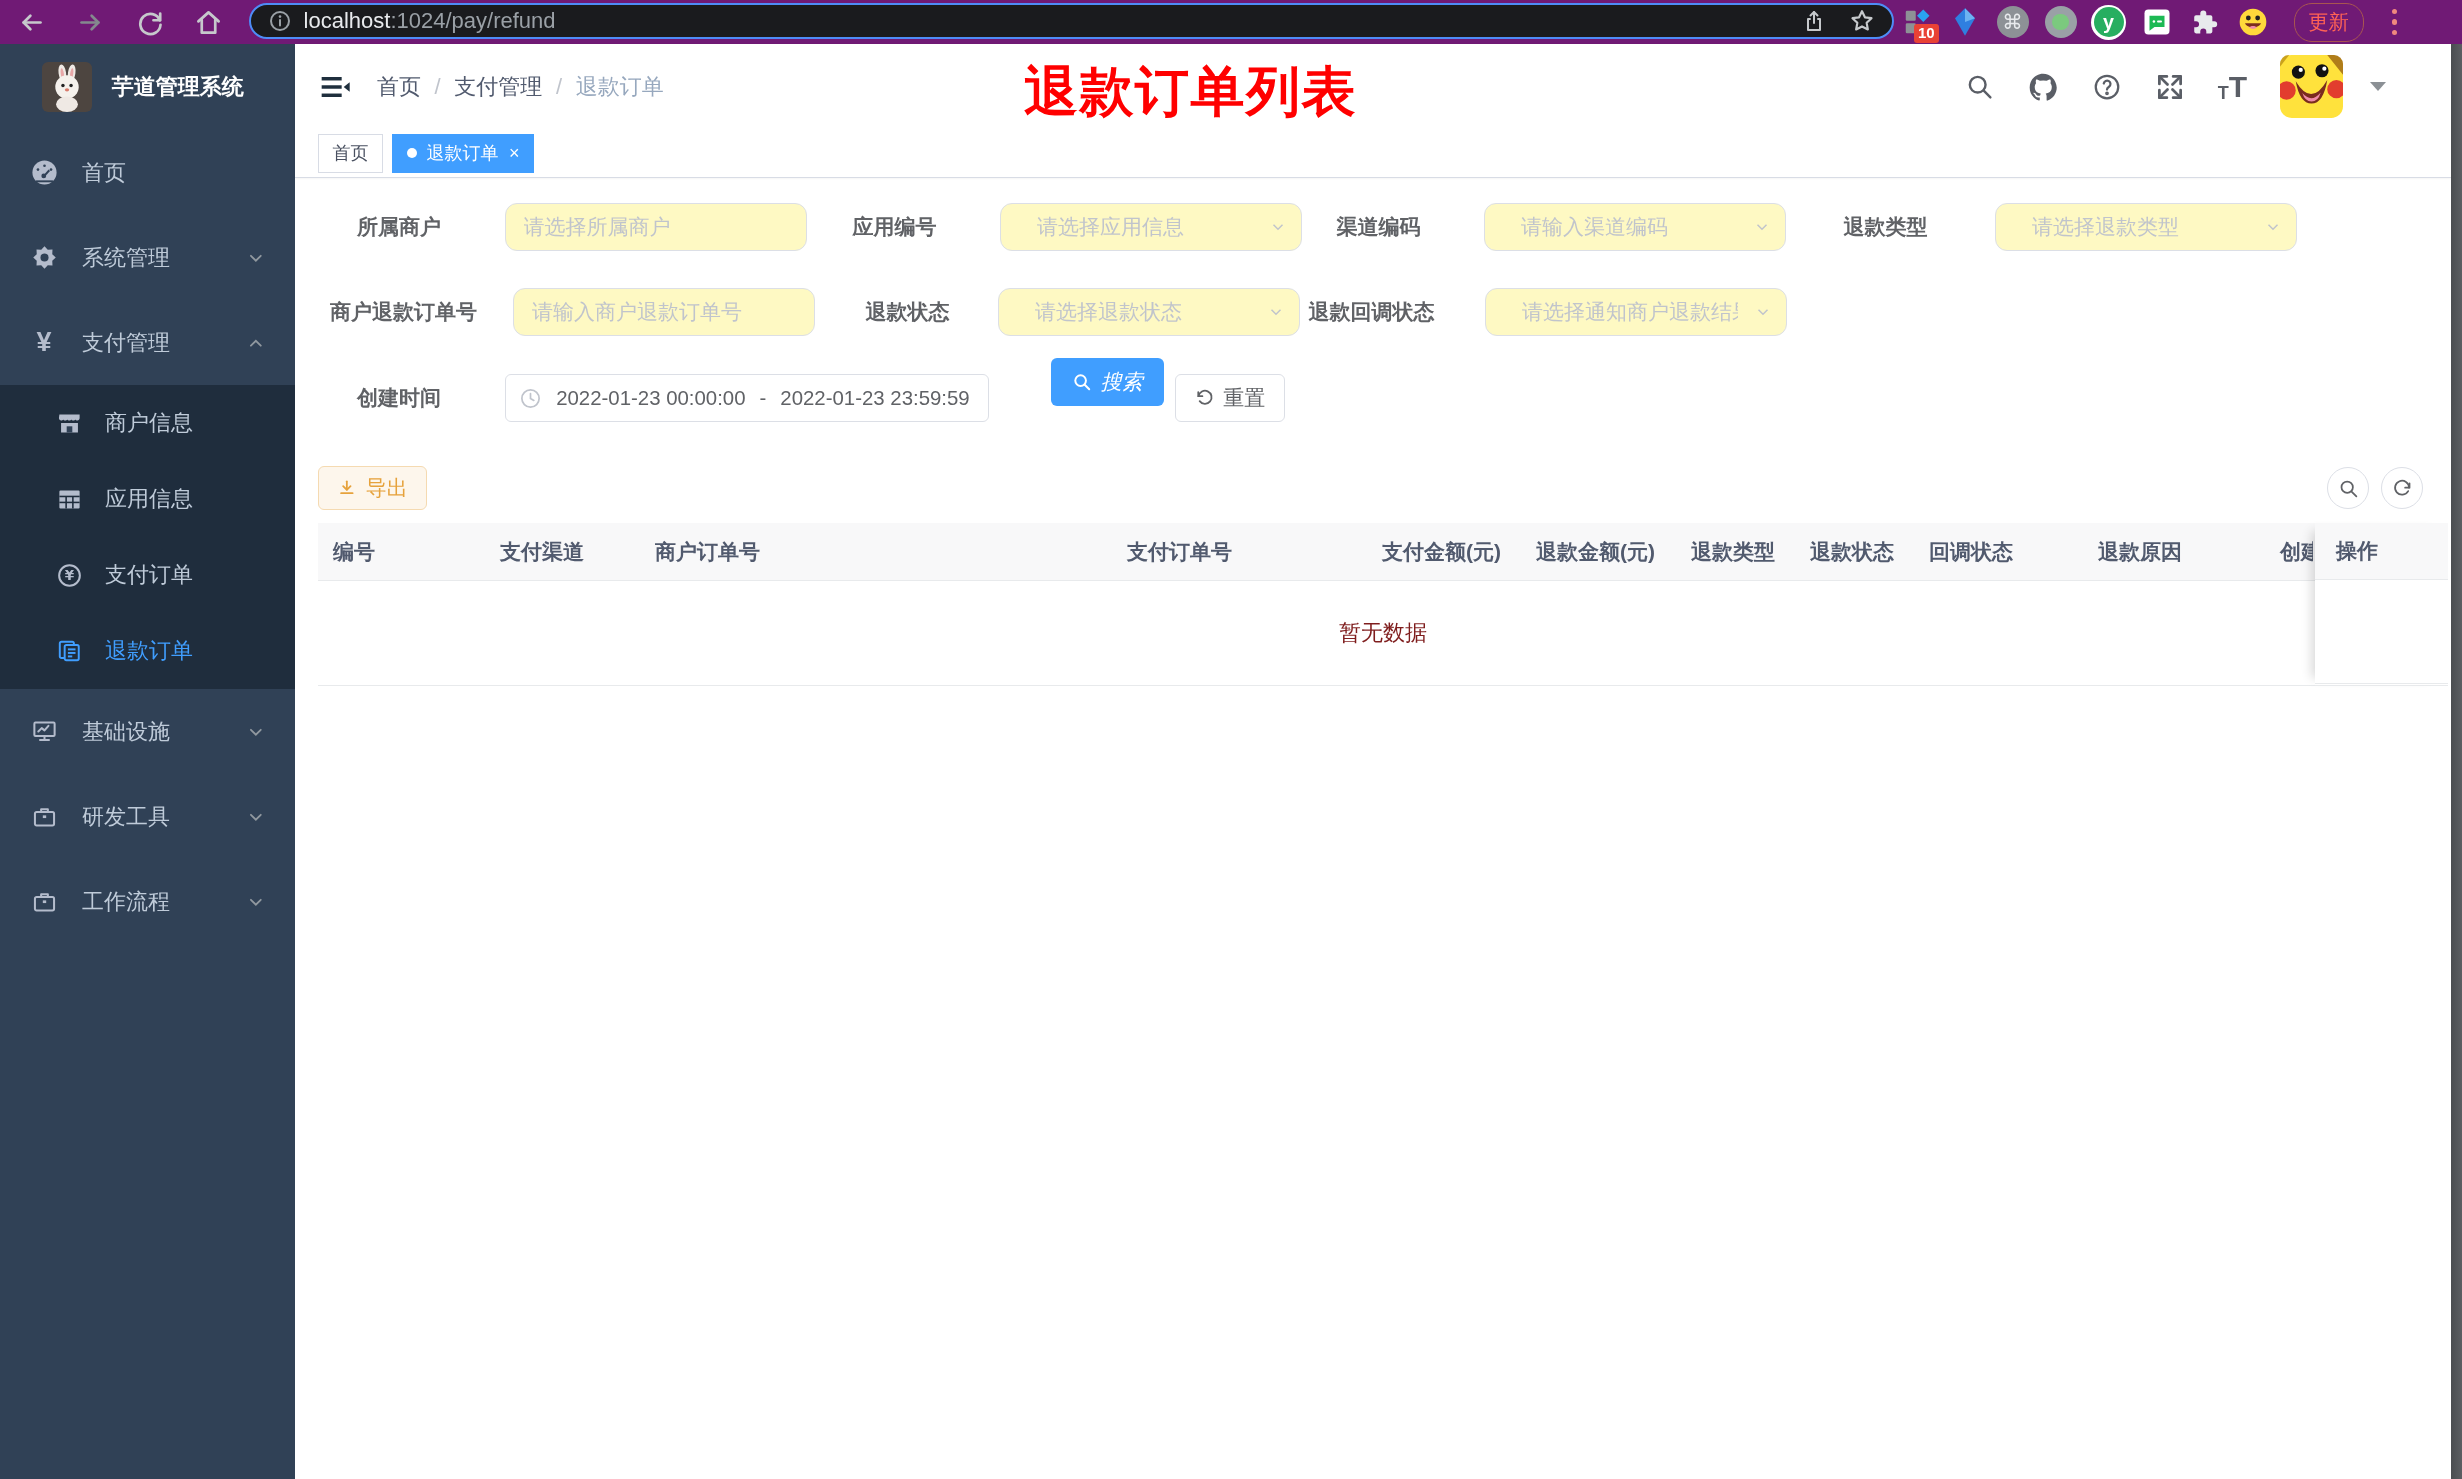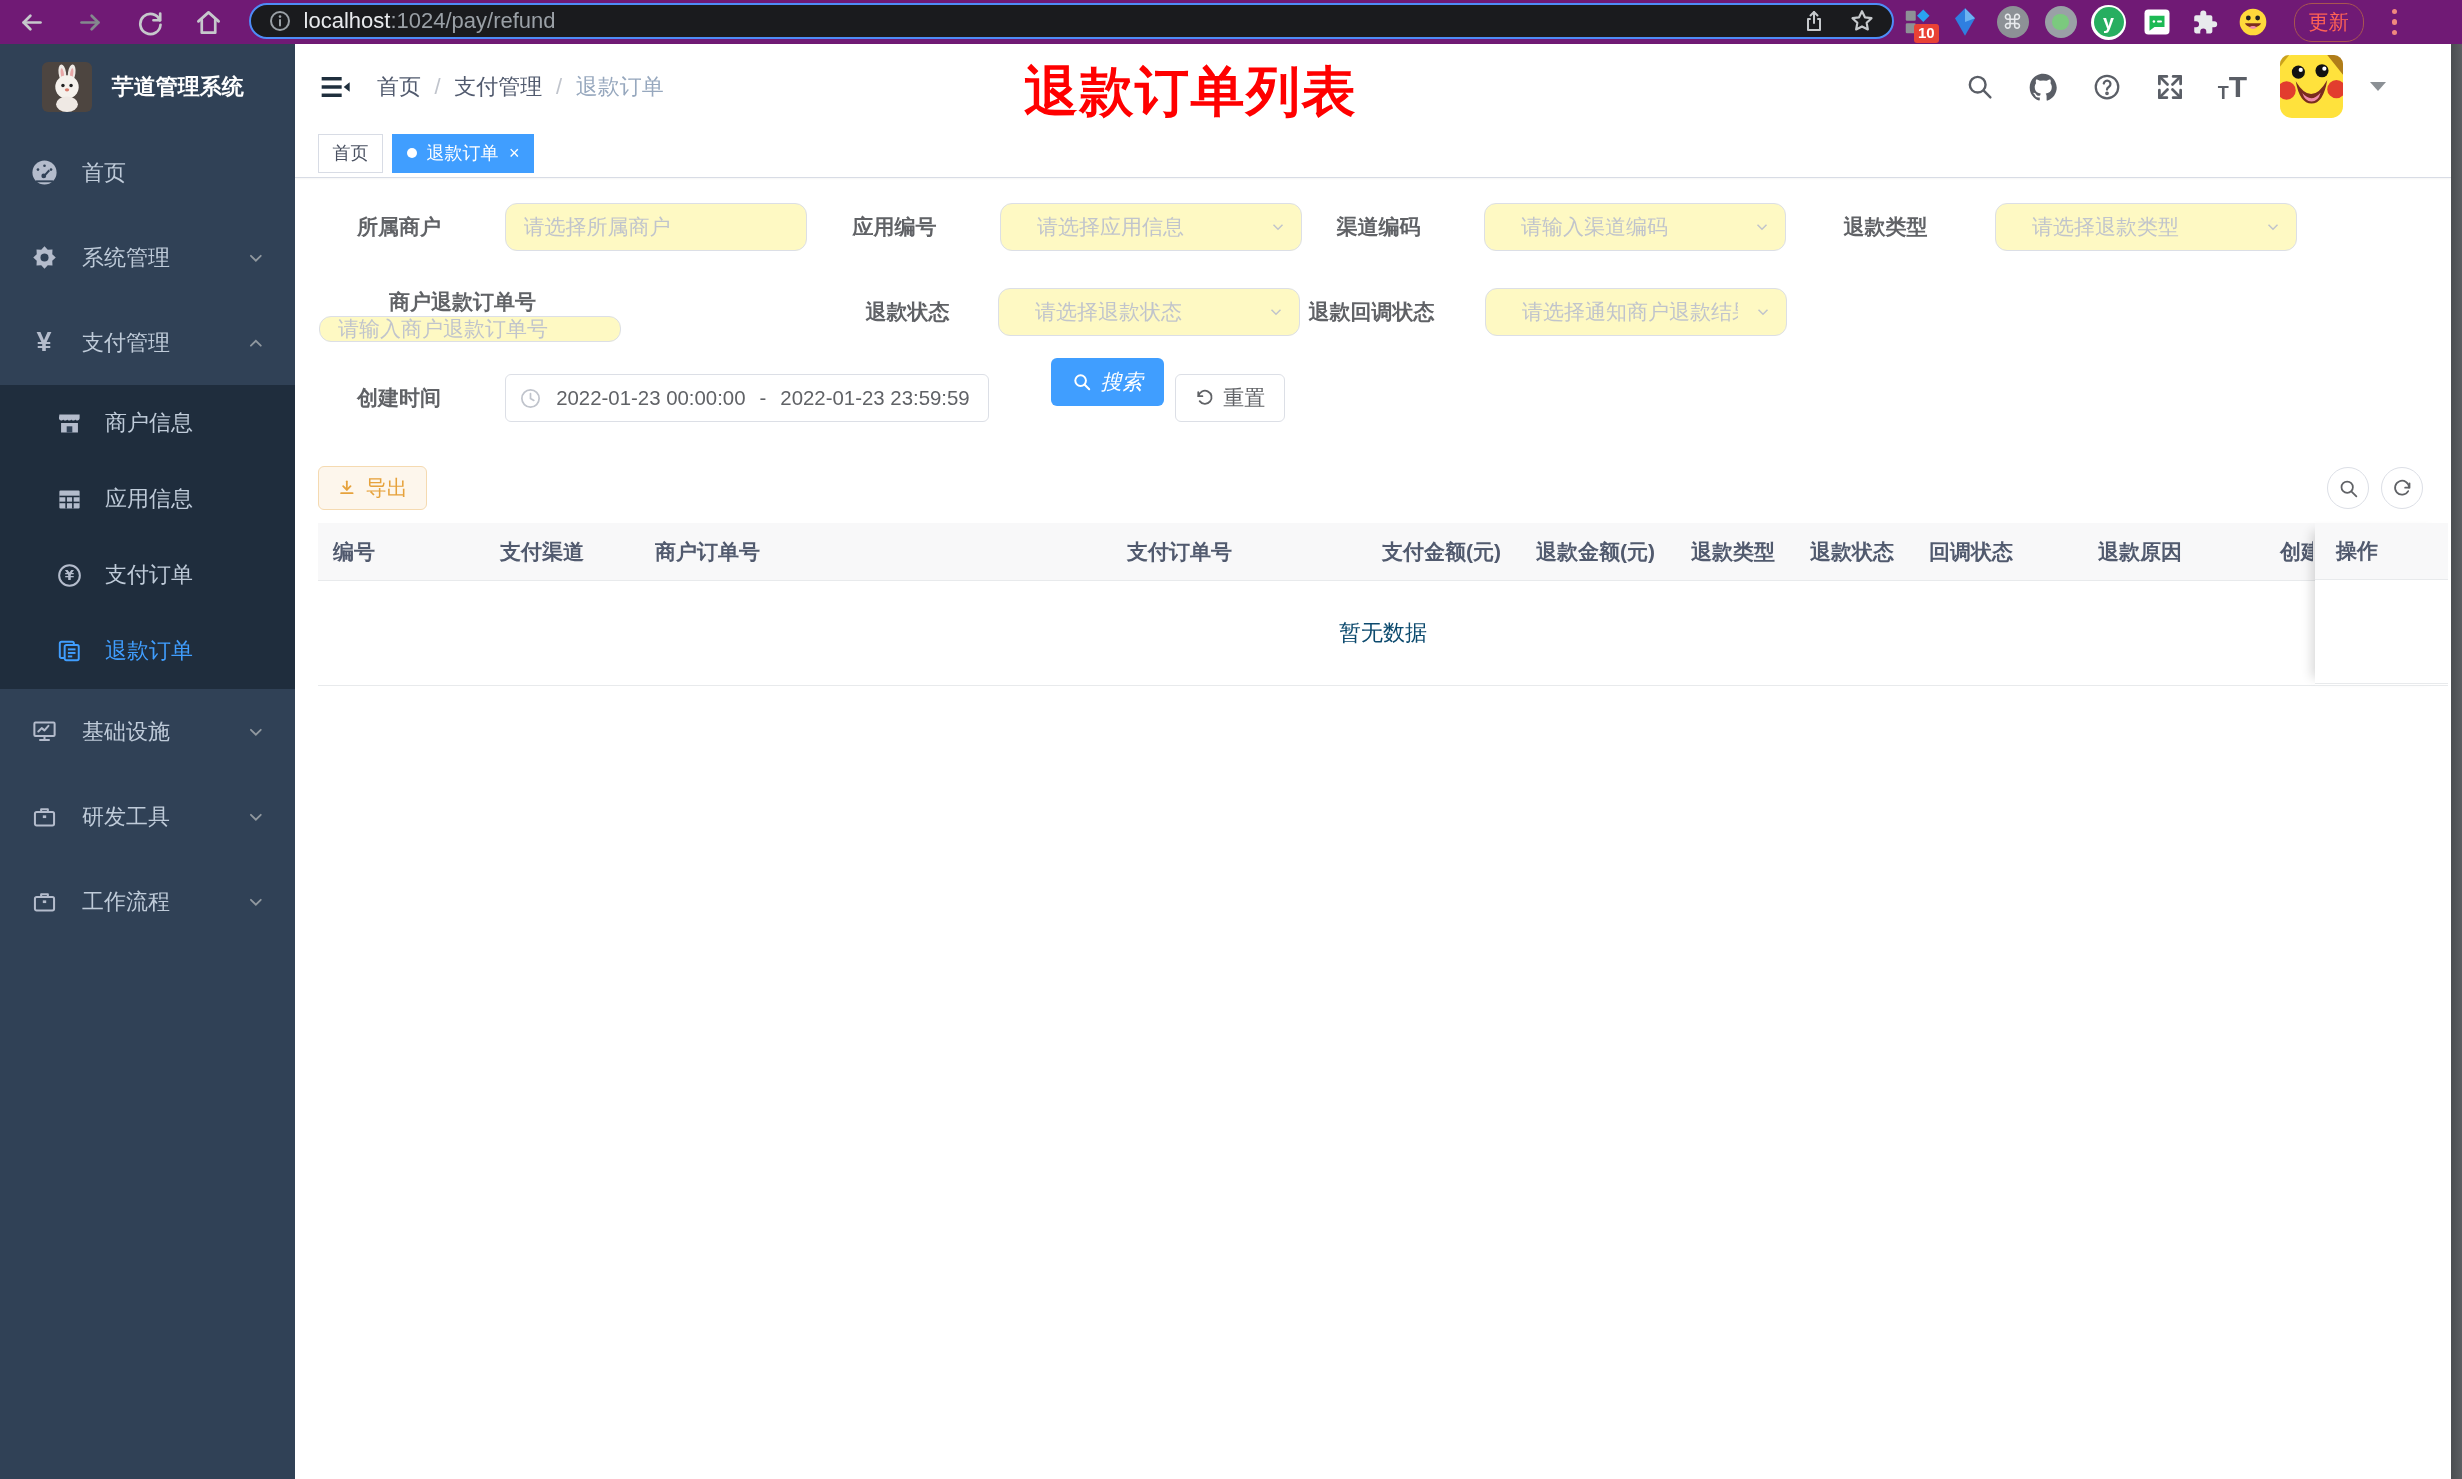--- a/index.html
+++ b/index.html
@@ -102,21 +102,21 @@
     box-sizing:border-box;display:flex;align-items:center;justify-content:center;color:#606266;cursor:pointer;background:#fff;}
 
   
   #table{position:absolute;left:23px;top:345px;width:2130px;}
   #thead{display:flex;height:57px;background:#f8f8f9;border-bottom:1.5px solid #e8eaec;align-items:center;}
   .th{box-sizing:border-box;padding-left:15px;font-size:21px;font-weight:bold;color:#515a6e;
     white-space:nowrap;overflow:hidden;}
   .c0{width:167px;} .c1{width:155px;} .c2{width:472px;} .c3{width:255px;} .c4{width:154px;}
   .c5{width:155px;} .c6{width:119px;} .c7{width:119px;} .c8{width:169px;} .c9{width:182px;} .c10{width:48px;}
   #tbody{height:104px;border-bottom:1.5px solid #e8eaec;display:flex;align-items:center;justify-content:center;}
-  #empty-text{color:#0c4a6e;font-size:22px;}
+  #empty-text{color:#7f1d1d;font-size:22px;}
   #op-col{position:absolute;right:0;top:0;width:133px;height:163px;
     box-shadow:-10.6px 0 10.6px -7.6px rgba(0,0,0,.16);}
   #op-col .oph{height:57px;background:#f8f8f9;border-bottom:1.5px solid #e8eaec;display:flex;align-items:center;
     padding-left:21px;box-sizing:border-box;font-size:21px;font-weight:bold;color:#515a6e;}
   #op-col .opb{height:104px;background:#fff;border-bottom:1.5px solid #e8eaec;box-sizing:border-box;}
 </style>
 </head>
 <body>
 
 <div id="chrome">
@@ -504,21 +504,21 @@
     <div class="fg" style="left:1496px;top:25px;">
       <span class="fl" style="width:189px;">退款类型</span>
       <span class="fbox sel" style="width:302px;"><input readonly="" placeholder="请选择退款类型" style="">
         <span class="sel-arrow">
             <svg width="18" height="18" viewBox="0 0 24 24" fill="none" stroke="currentColor" stroke-width="2">
               <path d="M6 9l6 6 6-6"></path>
             </svg>
           </span></span>
     </div>
 
-    <div class="fg" style="left:24px;top:110px;flex-direction:column;">
+    <div class="fg" style="left:14px;top:110px;">
       <span class="fl" style="width:189px;">商户退款订单号</span>
       <span class="fbox" style="width:302px;"><input readonly="" placeholder="请输入商户退款订单号" style=""></span>
     </div>
     <div class="fg" style="left:537px;top:110px;">
       <span class="fl" style="width:151px;">退款状态</span>
       <span class="fbox sel" style="width:302px;"><input readonly="" placeholder="请选择退款状态" style="">
         <span class="sel-arrow">
             <svg width="18" height="18" viewBox="0 0 24 24" fill="none" stroke="currentColor" stroke-width="2">
               <path d="M6 9l6 6 6-6"></path>
             </svg>

